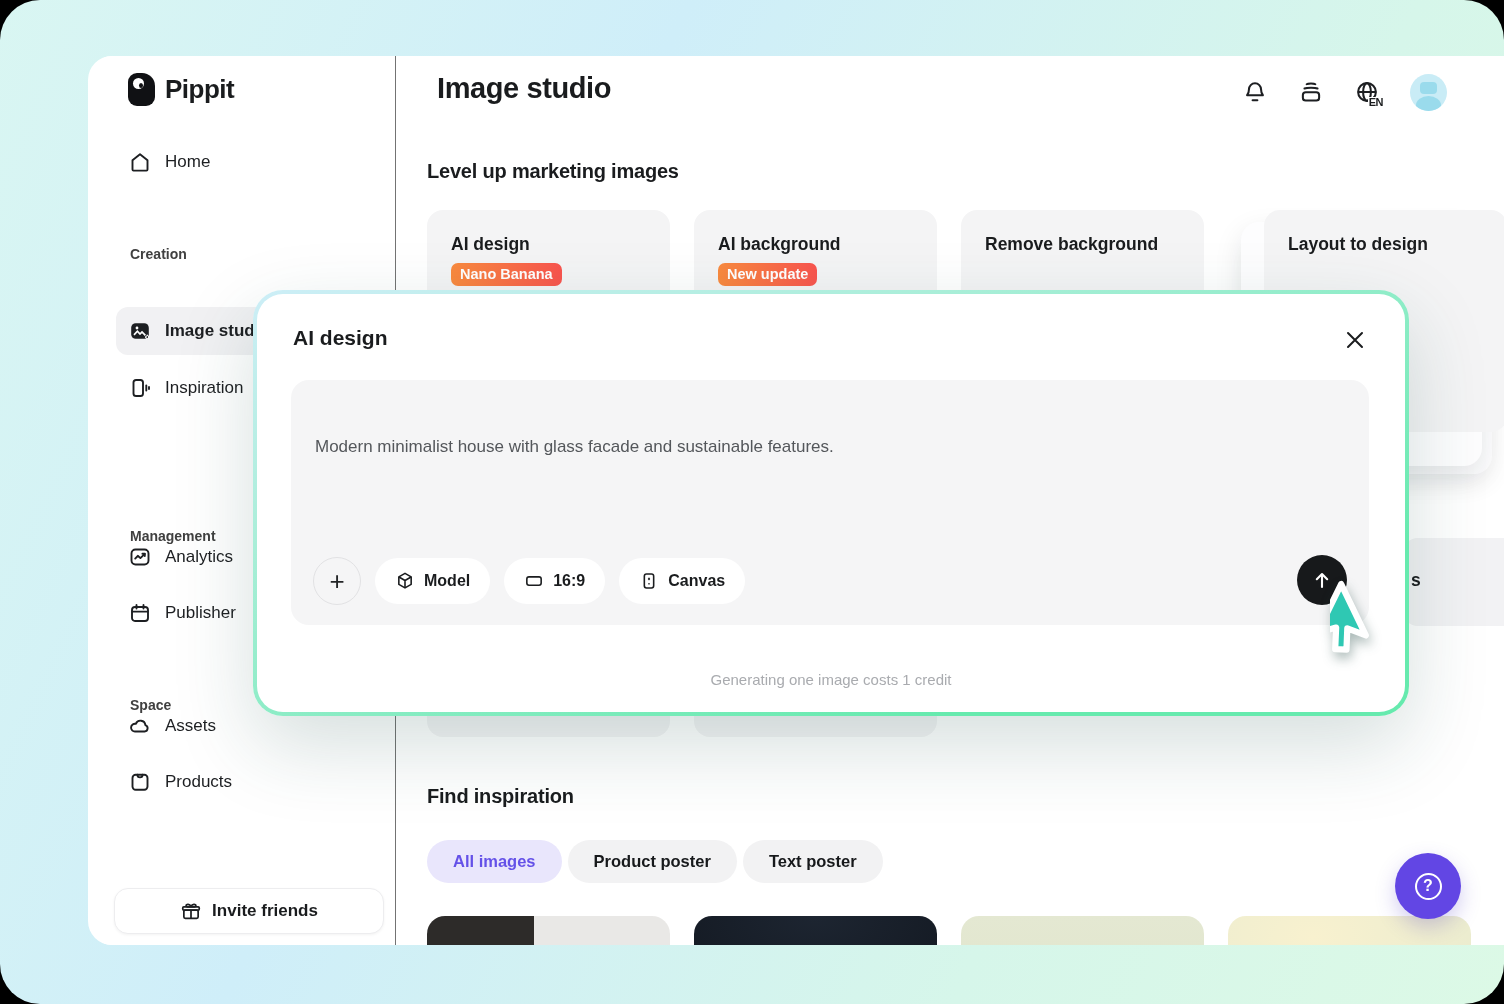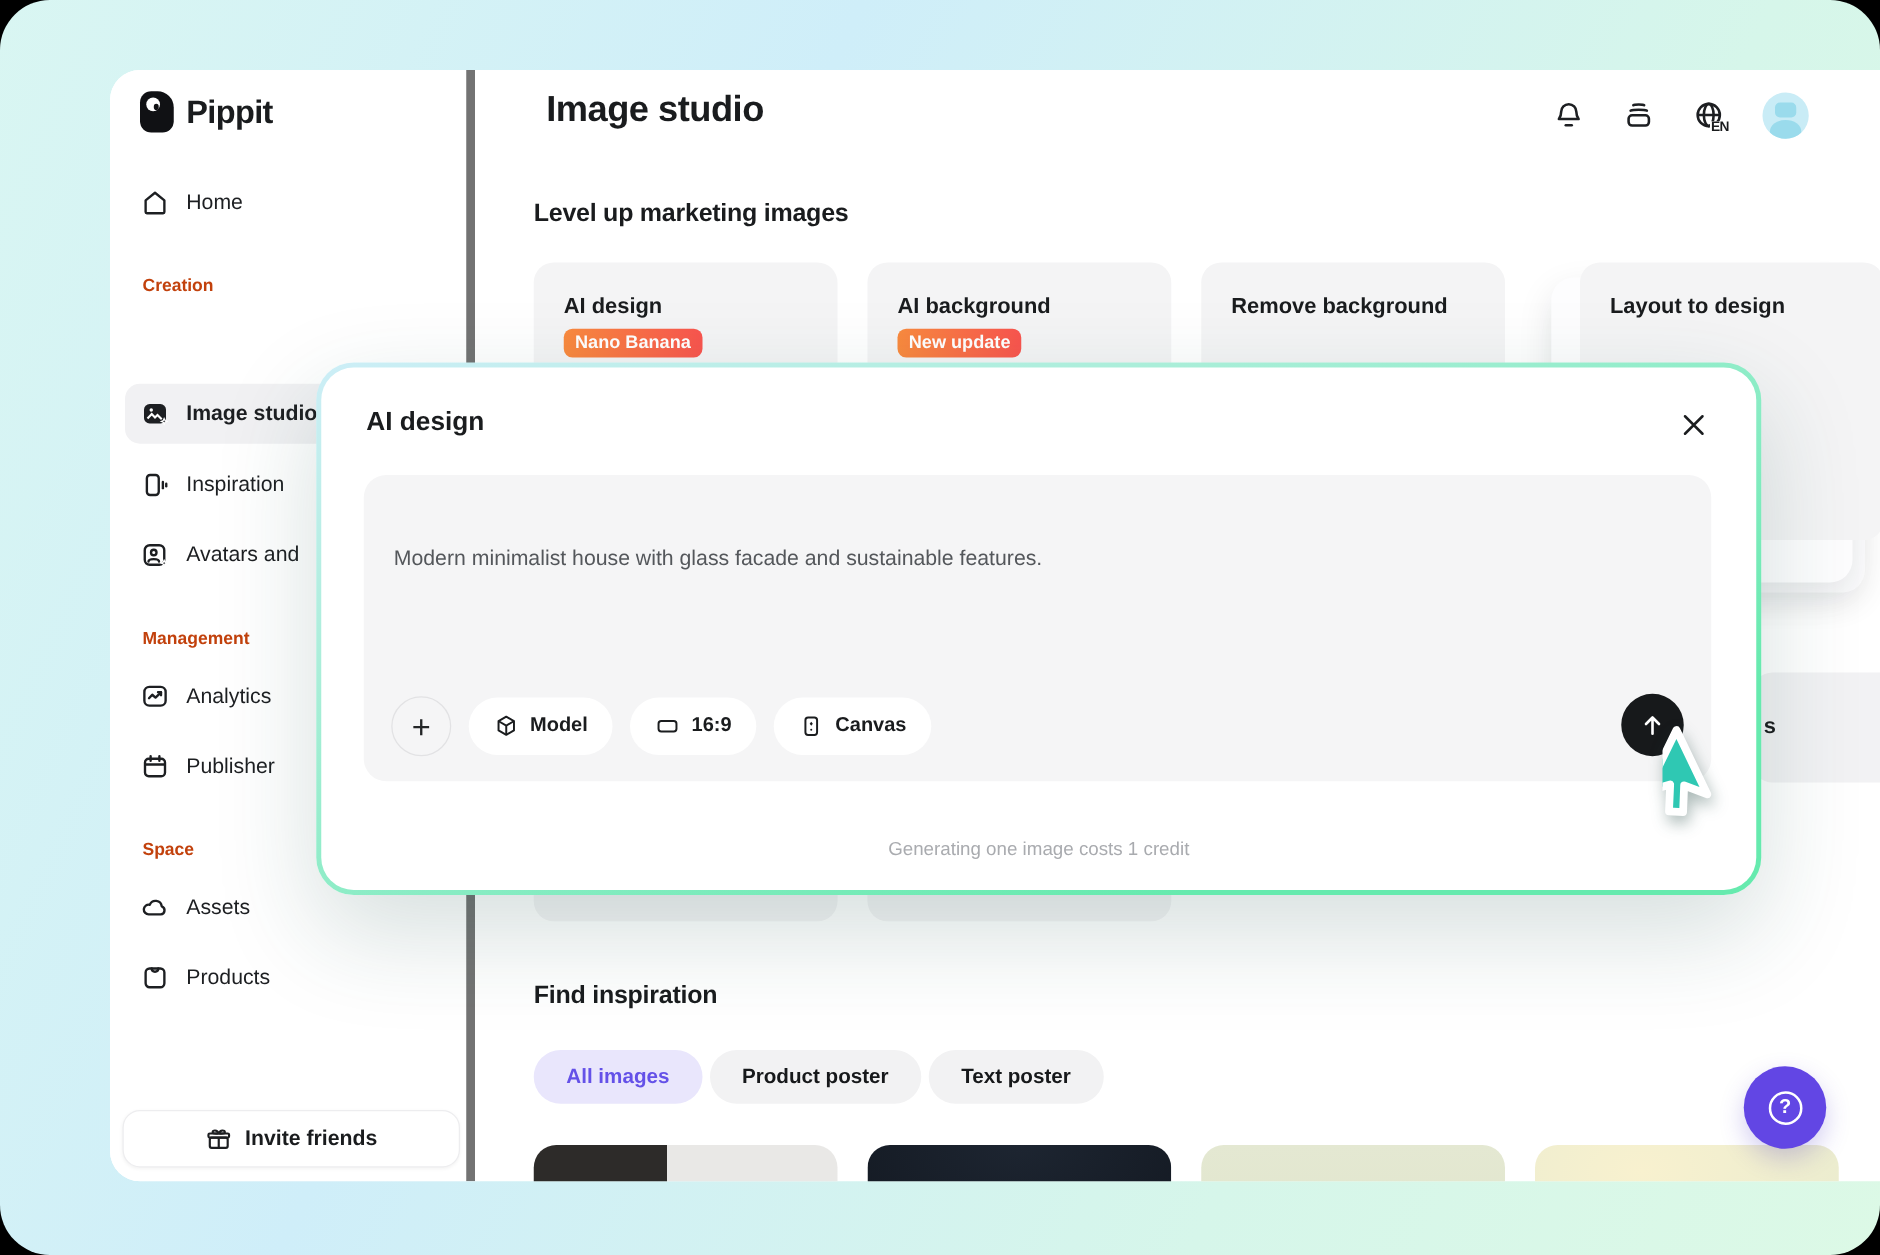--- a/index.html
+++ b/index.html
@@ -8,35 +8,35 @@
 
   .screen{ position:relative; width:1504px; height:1004px; overflow:hidden;
     border-radius:40px;
     background:linear-gradient(115deg,#d9f6f2 0%,#cfeef9 35%,#d6f6ea 72%,#dcf9e6 100%); }
 
   
   .window{ position:absolute; left:88px; top:56px; width:1416px; height:889px;
     background:#fff; border-radius:24px 0 0 24px; overflow:hidden; }
 
   
-  .sidebar{ position:absolute; left:0; top:0; width:292px; height:100%;
-    border-right:7px solid #737373; background:#fff; }
+  .sidebar{ position:absolute; left:16px; top:0; width:292px; height:100%;
+    border-right:1px solid #737373; background:#fff; }
   .logo{ position:absolute; left:24px; top:17px; display:flex; align-items:center; gap:10px; }
   .logo-mark{ position:relative; width:27px; height:33px; background:#101114;
     border-radius:9px 13px 9px 9px; }
   .logo-eye{ position:absolute; left:5px; top:5px; width:11px; height:11px; background:#fff; border-radius:50%; }
   .logo-pupil{ position:absolute; left:11px; top:10px; width:4px; height:5px; background:#101114; border-radius:50%; }
   .logo-text{ font-size:26px; font-weight:800; letter-spacing:-0.5px; }
 
   .nav-item{ position:absolute; left:12px; width:268px; height:44px; display:flex;
     align-items:center; gap:13px; padding-left:12px; border-radius:12px;
     font-size:17px; font-weight:500; color:#1d1f22; white-space:nowrap; overflow:hidden; }
   .nav-item.active{ background:#f1f1f3; height:48px; font-weight:600; }
   .nav-item .icn{ width:24px; height:24px; flex:0 0 24px; display:flex; align-items:center; justify-content:center; }
-  .section-label{ position:absolute; left:26px; font-size:14px; font-weight:600; color:#c2410c; }
+  .section-label{ position:absolute; left:26px; font-size:14px; font-weight:600; color:#404040;margin-top:26px; }
 
   .invite-btn{ position:absolute; left:10px; top:832px; width:270px; height:46px;
     background:#fff; border:1px solid #ededef; border-radius:14px;
     box-shadow:0 1px 3px rgba(0,0,0,.05); display:flex; align-items:center;
     justify-content:center; gap:10px; font-size:17px; font-weight:600; }
 
   
   .main{ position:absolute; left:292px; top:0; width:1124px; height:100%; }
   .page-title{ position:absolute; left:57px; top:16px; font-size:29px; font-weight:800; letter-spacing:-0.4px; }
   .top-icons{ position:absolute; right:57px; top:14px; height:44px; display:flex; align-items:center; gap:30px; }
@@ -157,31 +157,20 @@
         <span class="icn">
           <svg width="24" height="24" viewBox="0 0 24 24" fill="none" stroke="#1d1f22" stroke-width="1.9" stroke-linecap="round">
               <rect x="5.5" y="4" width="9.5" height="16" rx="2.6"></rect>
               <path d="M18.3 9.5 v5"></path>
               <path d="M21 11 v2"></path>
             </svg>
         </span>
         <span>Inspiration</span>
       </div>
 
-      <div class="nav-item" style="top:366px">
-        <span class="icn">
-          <svg width="24" height="24" viewBox="0 0 24 24" fill="none" stroke="#1d1f22" stroke-width="1.9">
-              <rect x="3.8" y="4.2" width="15.6" height="15.6" rx="4"></rect>
-              <circle cx="11" cy="10" r="2.2"></circle>
-              <path d="M6.8 17.2 c0-2.6 8.4-2.6 8.4 0" stroke-linecap="round"></path>
-              <path d="M19.3 16.2 l.7 1.6 1.6 .7 -1.6 .7 -.7 1.6 -.7 -1.6 -1.6 -.7 1.6 -.7 Z" fill="#1d1f22" stroke="#fff" stroke-width="1"></path>
-            </svg>
-        </span>
-        <span>Avatars and</span>
-      </div>
 
       <div class="section-label" style="top:446px">Management</div>
 
       <div class="nav-item" style="top:479px">
         <span class="icn">
           <svg width="24" height="24" viewBox="0 0 24 24" fill="none" stroke="#1d1f22" stroke-width="1.9" stroke-linecap="round" stroke-linejoin="round">
               <rect x="3.5" y="4.5" width="17" height="15" rx="4"></rect>
               <path d="M7.2 13.6 l2.6-2.8 2.6 2.3 4.4-4.2"></path>
               <path d="M14.4 8.7 h2.4 v2.4"></path>
             </svg>

